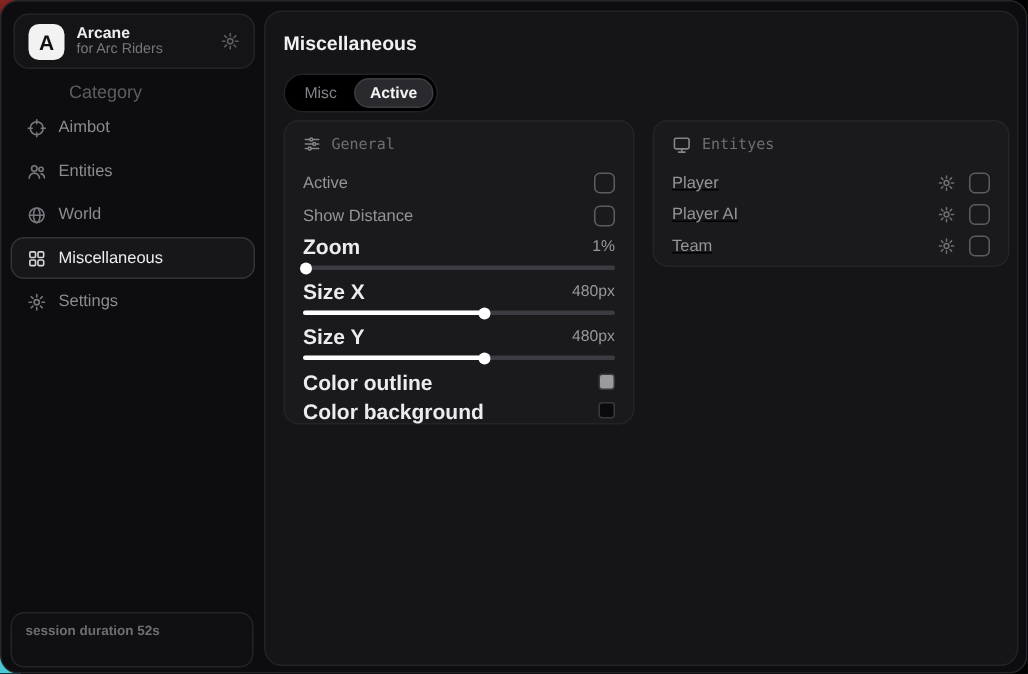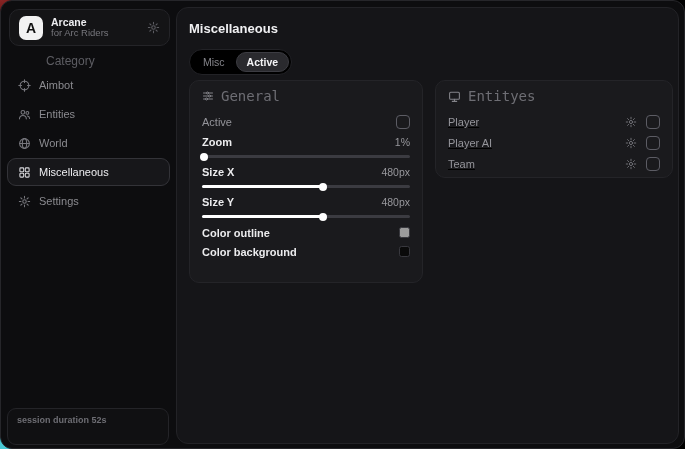--- a/index.html
+++ b/index.html
@@ -49,27 +49,27 @@
     background:#000000; border:1px solid #222226; border-radius:999px; padding:2px; }
   .tab { font-size:10.5px; padding:3px 10px; border-radius:999px; color:#84848a;
     border:1px solid transparent; cursor:pointer; }
   .tab.active { background:#2a2a2e; border-color:#3c3c42; color:#f4f4f6; font-weight:bold; }
 
   .panel { position:absolute; background:#1a1a1d; border:1px solid #242428;
     border-radius:10px; padding:0 12px; }
   .panel-general { left:12px; top:72px; width:234px; height:203px; }
   .panel-entities { left:258px; top:72px; width:238px; height:98px; }
   .panel-head { height:30px; display:flex; align-items:center; gap:7px;
-    color:#6e6e74; font-family:"DejaVu Sans Mono", monospace; font-size:14px; }
+    color:#6e6e74; font-family:"DejaVu Sans Mono", monospace; font-size:10px; }
   .panel-head .picon { display:flex; color:#84848a; }
 
   .row { display:flex; align-items:center; justify-content:space-between; }
   .toggle-row { height:22px; }
   .row-label-dim { color:#94949a; font-size:11px; }
-  .row-label-strong { color:#ececee; font-size:11px; font-weight:bold; }
+  .row-label-strong { color:#ececee; font-size:14px; font-weight:bold; }
   .checkbox { width:14px; height:14px; border:1.5px solid #5c5c64;
     border-radius:4px; background:transparent; cursor:pointer; flex:none; }
   .slider-row { height:30px; }
   .slider-top { height:18px; display:flex; align-items:center; justify-content:space-between; }
   .slider-val { color:#98989d; font-size:10.5px; }
   .track { position:relative; height:3px; background:#3b3b41; border-radius:2px;
     margin-top:4px; cursor:pointer; }
   .fill { position:absolute; left:0; top:0; height:3px; background:#ffffff;
     border-radius:2px; }
   .thumb { position:absolute; right:-4px; top:50%; transform:translateY(-50%);
@@ -184,20 +184,24 @@
                 <circle cx="9" cy="18" r="2"></circle>
             </svg>
           </span>
           <span>General</span>
         </div>
 
         <div class="row toggle-row">
           <span class="row-label-dim">Active</span>
           <span class="checkbox"></span>
         </div>
+        <div class="row toggle-row">
+          <span class="row-label-dim">Show Distance</span>
+          <span class="checkbox"></span>
+        </div>
 
         <div class="slider-row">
           <div class="slider-top">
             <span class="row-label-strong">Zoom</span>
             <span class="slider-val">1%</span>
           </div>
           <div class="track">
             <div class="fill" style="width: 1%;">
               <span class="thumb"></span>
             </div>

